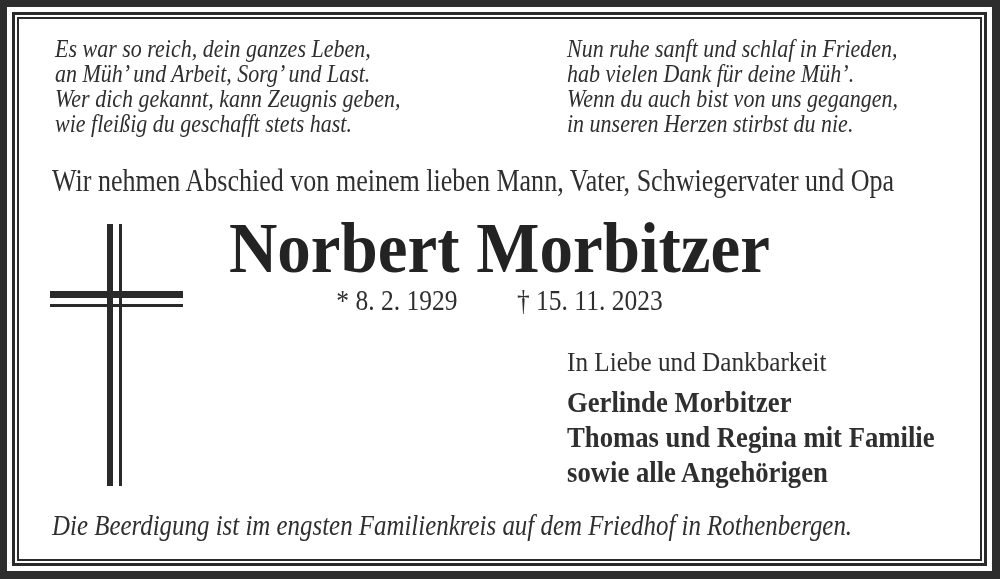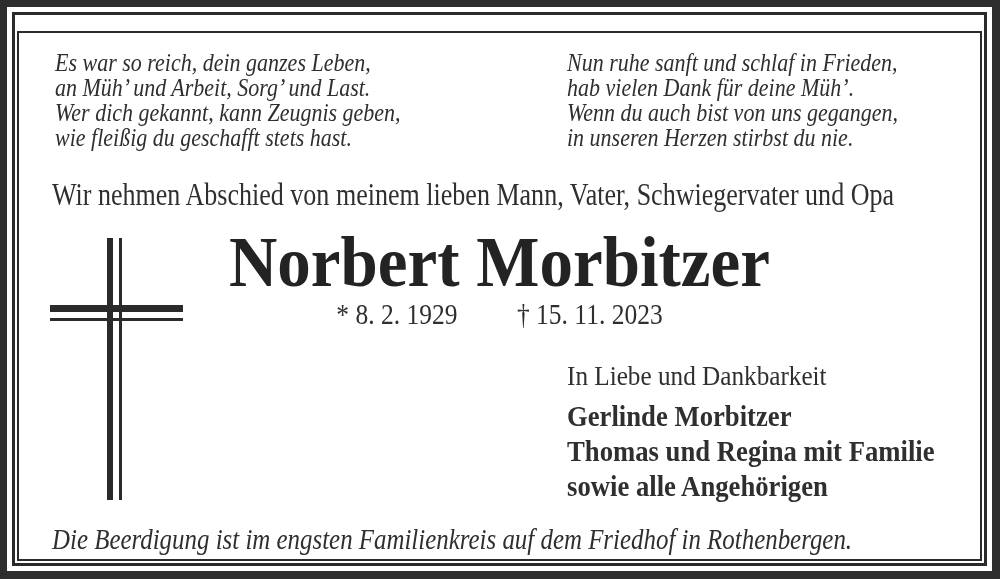--- a/index.html
+++ b/index.html
@@ -19,21 +19,20 @@
   }
   .frame-outer {
     position: absolute;
     inset: 5px;
     border: 3px solid var(--rule, #2a2a2a);
   }
   .frame-inner {
     position: absolute;
     inset: 2px;
     border: 2px solid var(--rule, #2a2a2a);
-    margin-top: 14px;
   }
   .content { position: absolute; inset: 0; }
 
   .verse {
     position: absolute;
     top: 17px;
     font-style: italic;
     font-size: 25px;
     line-height: 25px;
     white-space: nowrap;

